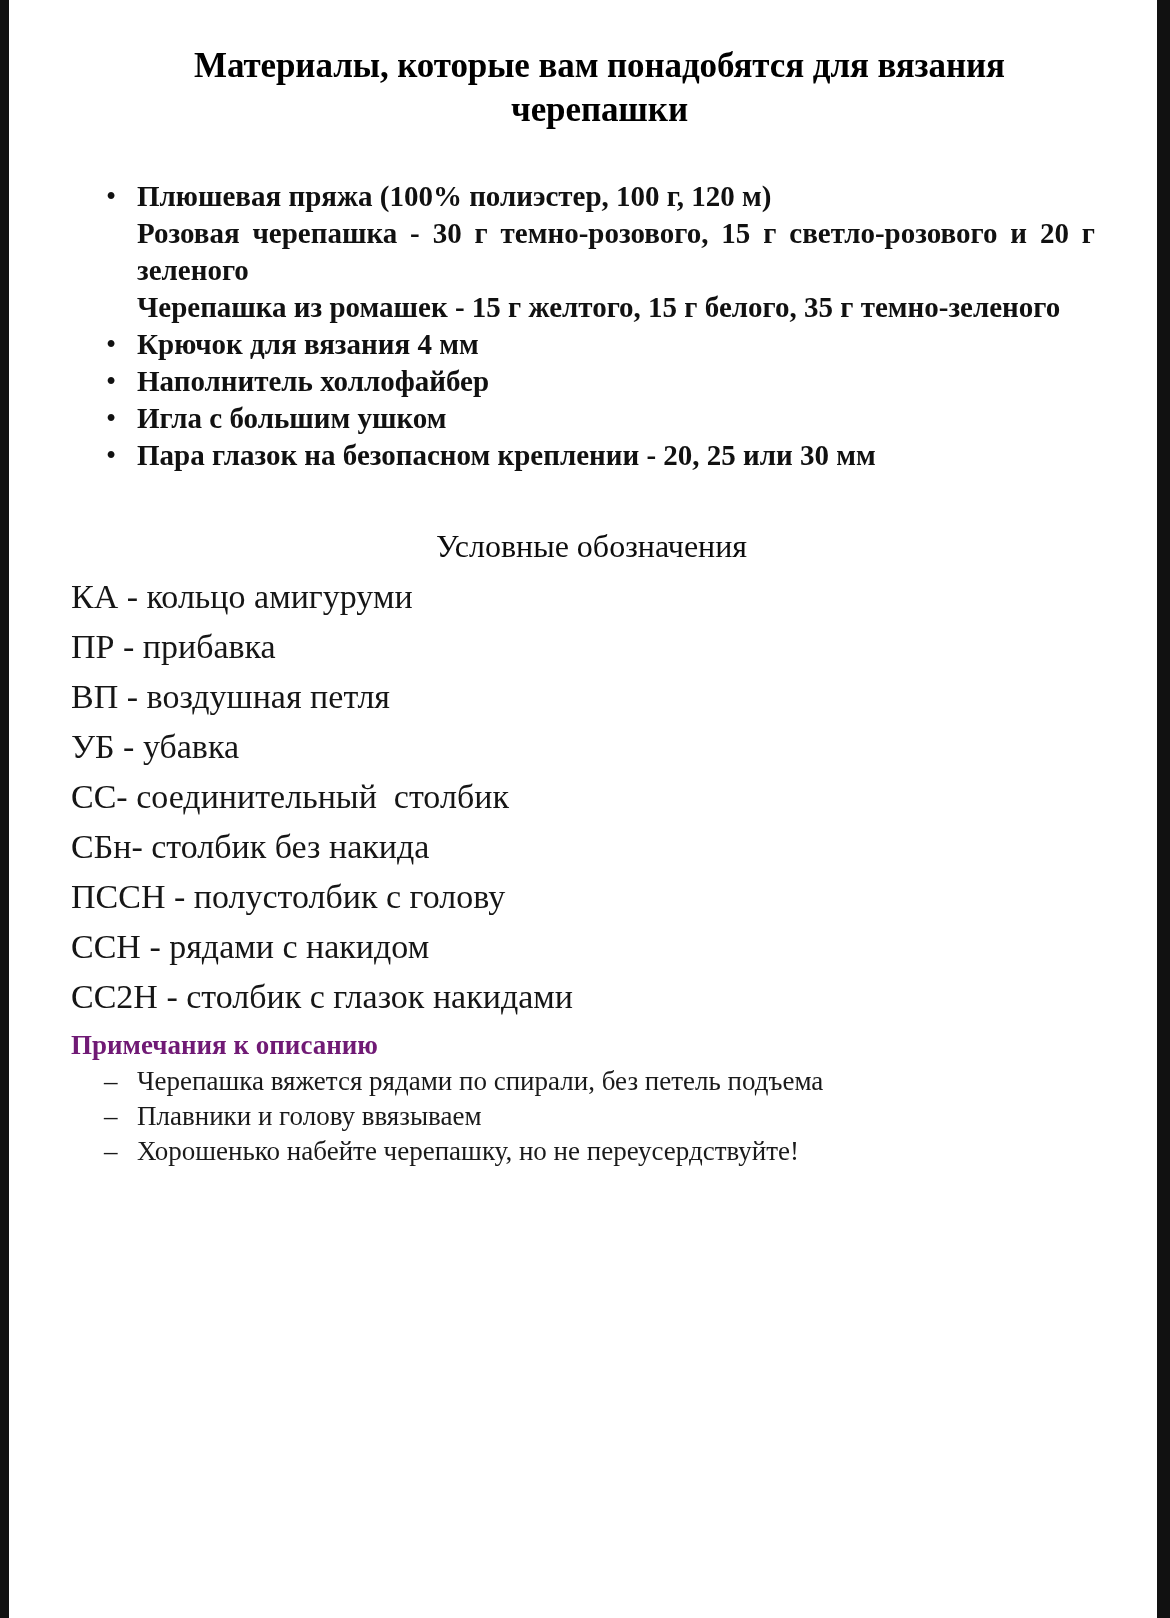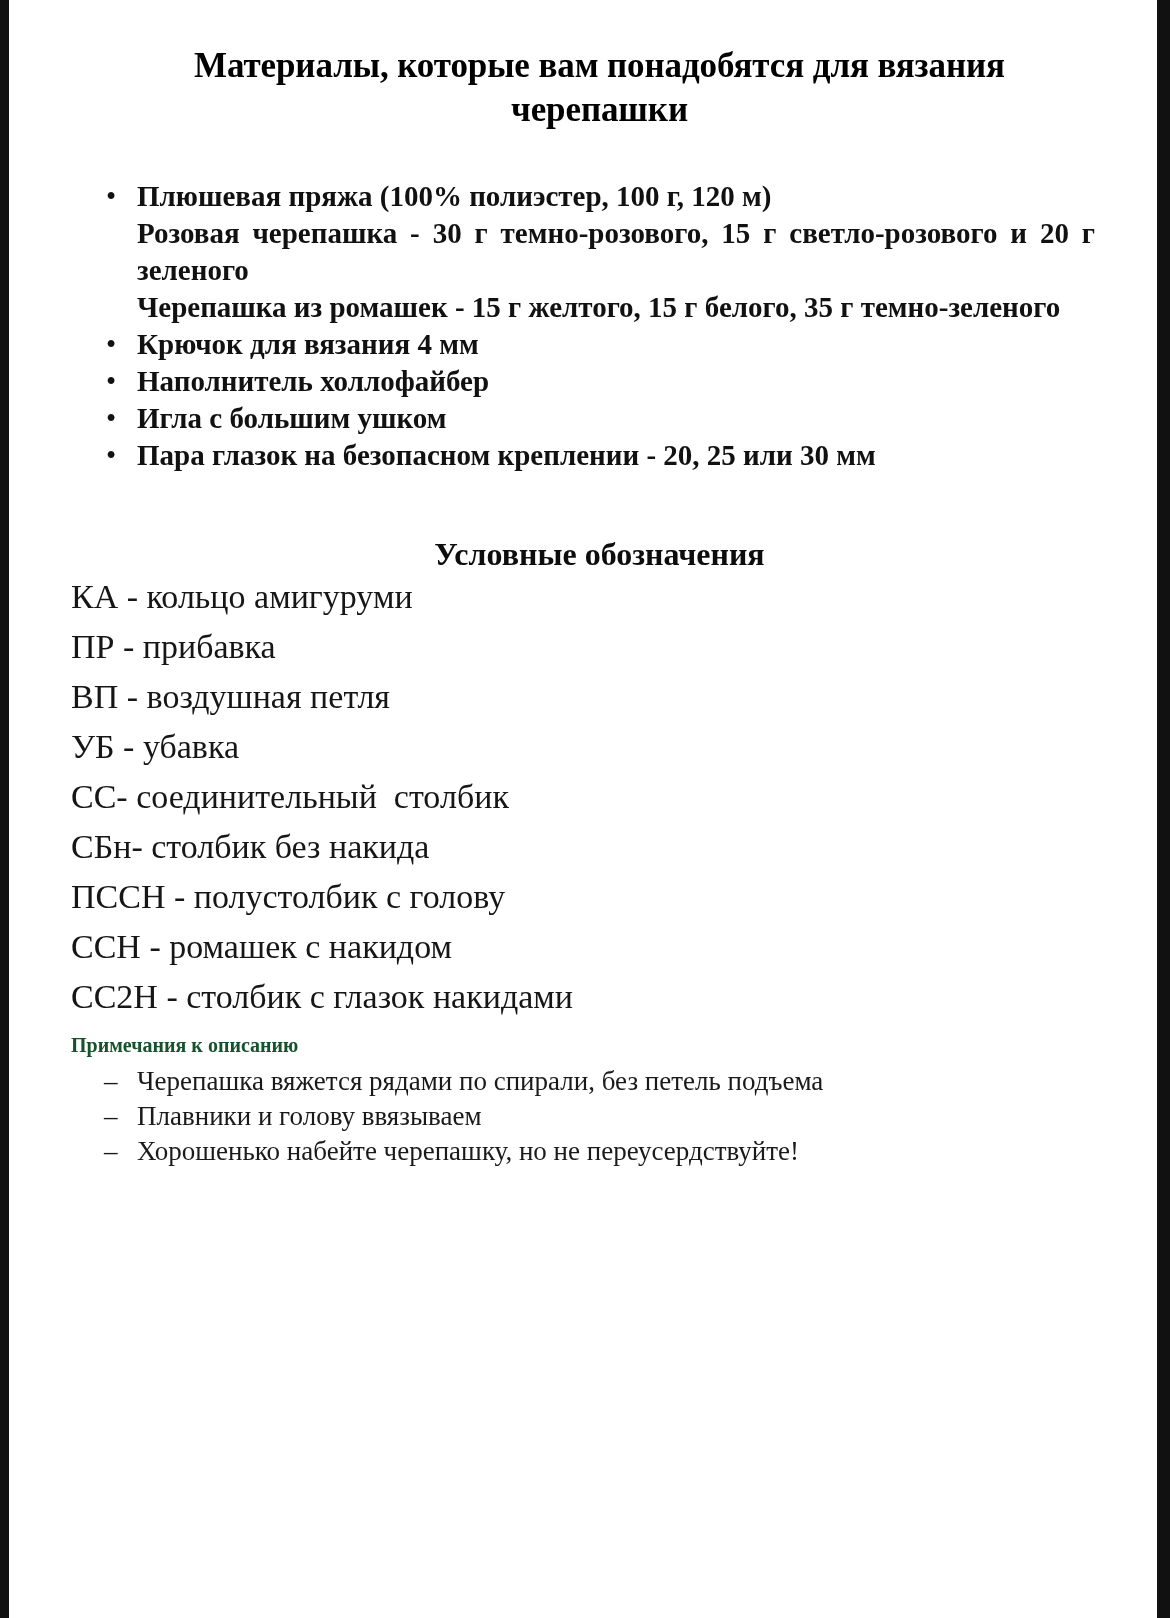--- a/index.html
+++ b/index.html
@@ -102,22 +102,22 @@
     text-align-last: left;
     padding-right: 62px;
   }
 
   
   .section-heading {
     position: absolute;
     left: 82px;
     width: 985px;
     text-align: center;
-    margin: 16px;
-    font-weight: bold;
+    margin: 8px;
+    font-weight: normal;
     font-size: 32px;
     line-height: 40px;
     color: #0d0d0d;
   }
   .section-heading.abbr-heading { top: 518px; }
 
   
   .abbr-list {
     position: absolute;
     left: 0;
@@ -135,23 +135,23 @@
     white-space: pre;
   }
 
   
   .notes-title {
     position: absolute;
     left: 62px;
     top: 1028px;
     margin: 0;
     font-weight: bold;
-    font-size: 20px;
+    font-size: 27px;
     line-height: 34px;
-    color: #14532d;
+    color: #701a75;
   }
 
   .notes-list {
     position: absolute;
     left: 0;
     top: 1064px;
     width: 1148px;
     margin: 0;
     padding: 0;
     list-style: none;
@@ -218,21 +218,21 @@
     <h2 class="section-heading abbr-heading">Условные обозначения</h2>
 
     <ul class="abbr-list">
       <li class="abbr-item">КА - кольцо амигуруми</li>
       <li class="abbr-item">ПР - прибавка</li>
       <li class="abbr-item">ВП - воздушная петля</li>
       <li class="abbr-item">УБ - убавка</li>
       <li class="abbr-item">СС- соединительный  столбик</li>
       <li class="abbr-item">СБн- столбик без накида</li>
       <li class="abbr-item">ПССН - полустолбик с голову</li>
-      <li class="abbr-item">ССН - ромашек с накидом</li>
+      <li class="abbr-item">ССН - рядами с накидом</li>
       <li class="abbr-item">СС2Н - столбик с глазок накидами</li>
     </ul>
 
     <h3 class="notes-title">Примечания к описанию</h3>
 
     <ul class="notes-list">
       <li class="note-item">
         <span class="note-dash">–</span>
         <span>Черепашка вяжется рядами по спирали, без петель подъема</span>
       </li>

